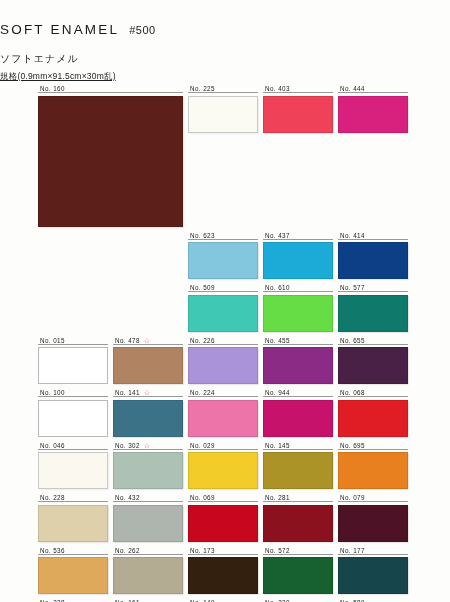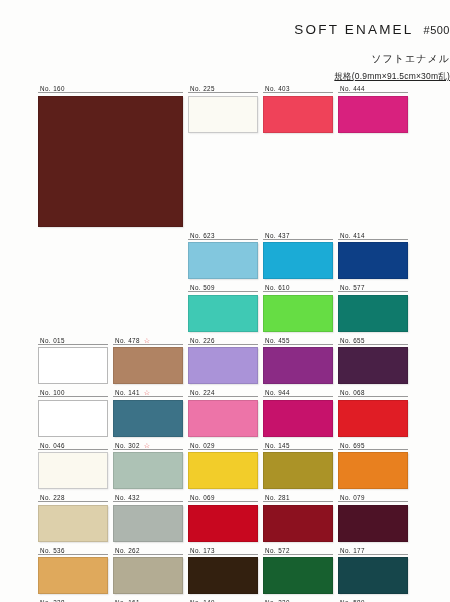--- a/index.html
+++ b/index.html
@@ -10,21 +10,21 @@
     overflow:hidden;
     position:relative;
   }
   .page{
     position:absolute;inset:0;
     background:#fdfdfc;
   }
   
   .header{
     padding-top:22px;
-    text-align:right;
+    text-align:left;
   }
   .title{
     font-size:13.5px;
     letter-spacing:2.2px;
     color:#1a1a1a;
     font-weight:400;
     white-space:nowrap;
   }
   .title .code{
     font-size:11px;

